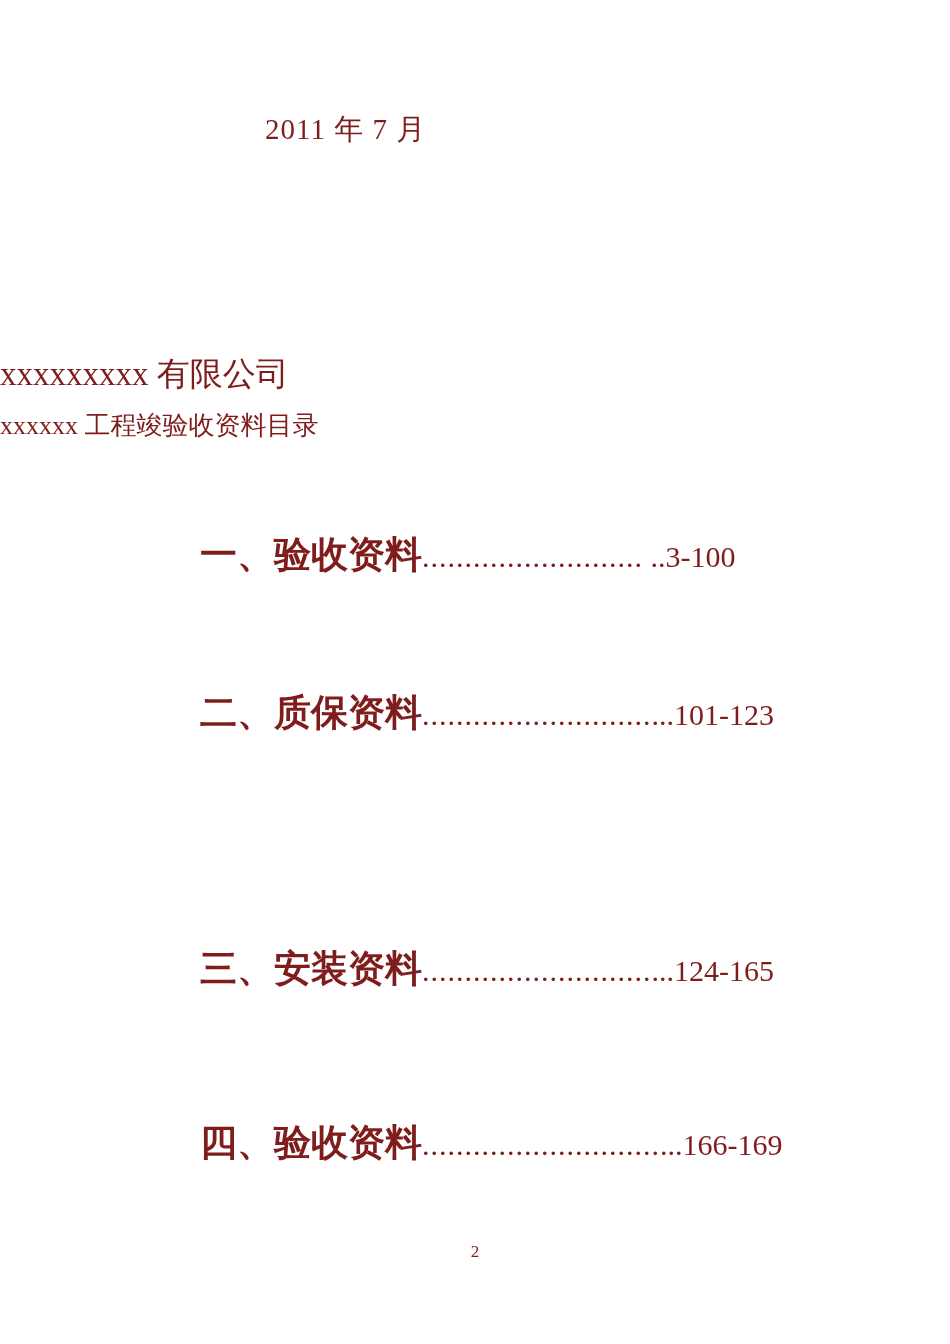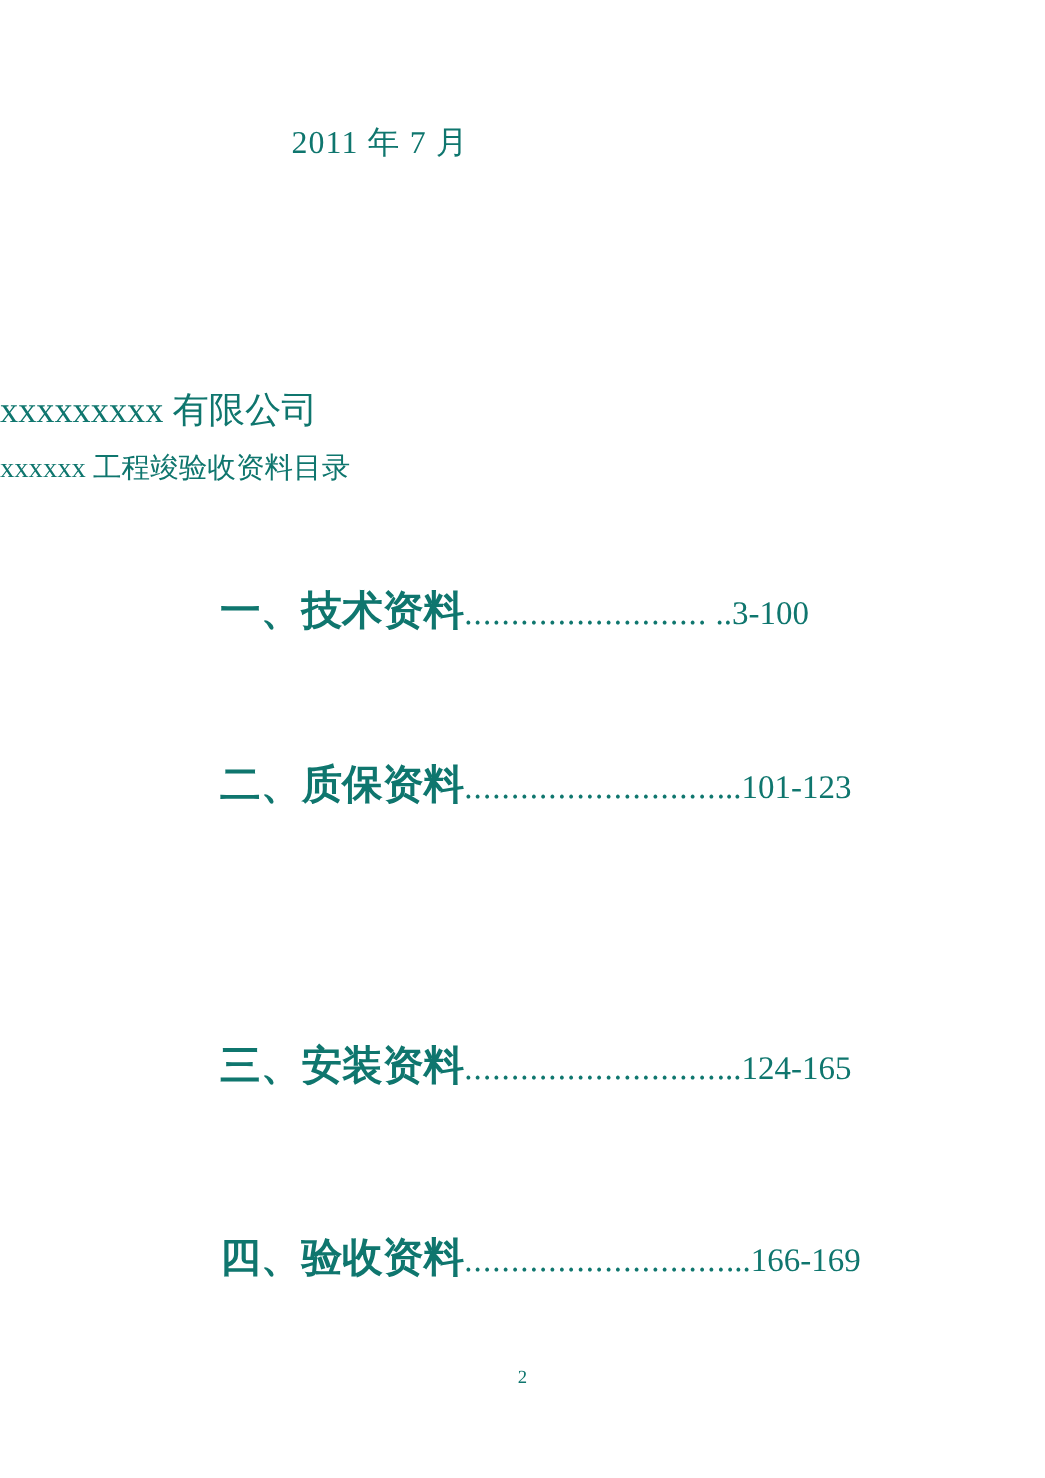--- a/index.html
+++ b/index.html
@@ -6,21 +6,21 @@
     margin: 0;
     padding: 0;
     background: #e8e8e8;
   }
   .page {
     position: relative;
     width: 950px;
     height: 1344px;
     margin: 0 auto;
     background: #ffffff;
-    color: #0f766e;
+    color: #7f1d1d;
     font-family: "Liberation Serif", serif;
     overflow: hidden;
   }
   .date-line {
     position: absolute;
     left: 265px;
     top: 110px;
     font-size: 29px;
     letter-spacing: 1px;
   }
@@ -80,21 +80,21 @@
 <div class="page">
 
   <div class="date-line">2011 年 7 月</div>
 
   <div class="title-block">
     <p class="company-title">xxxxxxxxx 有限公司</p>
     <p class="doc-subtitle">xxxxxx 工程竣验收资料目录</p>
   </div>
 
   <div class="toc-row toc-row-1">
-    <span class="toc-label">一、技术资料</span><span class="toc-leader">..........................</span><span class="toc-pages"> ..3-100</span>
+    <span class="toc-label">一、验收资料</span><span class="toc-leader">..........................</span><span class="toc-pages"> ..3-100</span>
   </div>
 
   <div class="toc-row toc-row-2">
     <span class="toc-label">二、质保资料</span><span class="toc-leader">...........................</span><span class="toc-pages">...101-123</span>
   </div>
 
   <div class="toc-row toc-row-3">
     <span class="toc-label">三、安装资料</span><span class="toc-leader">...........................</span><span class="toc-pages">...124-165</span>
   </div>
 

